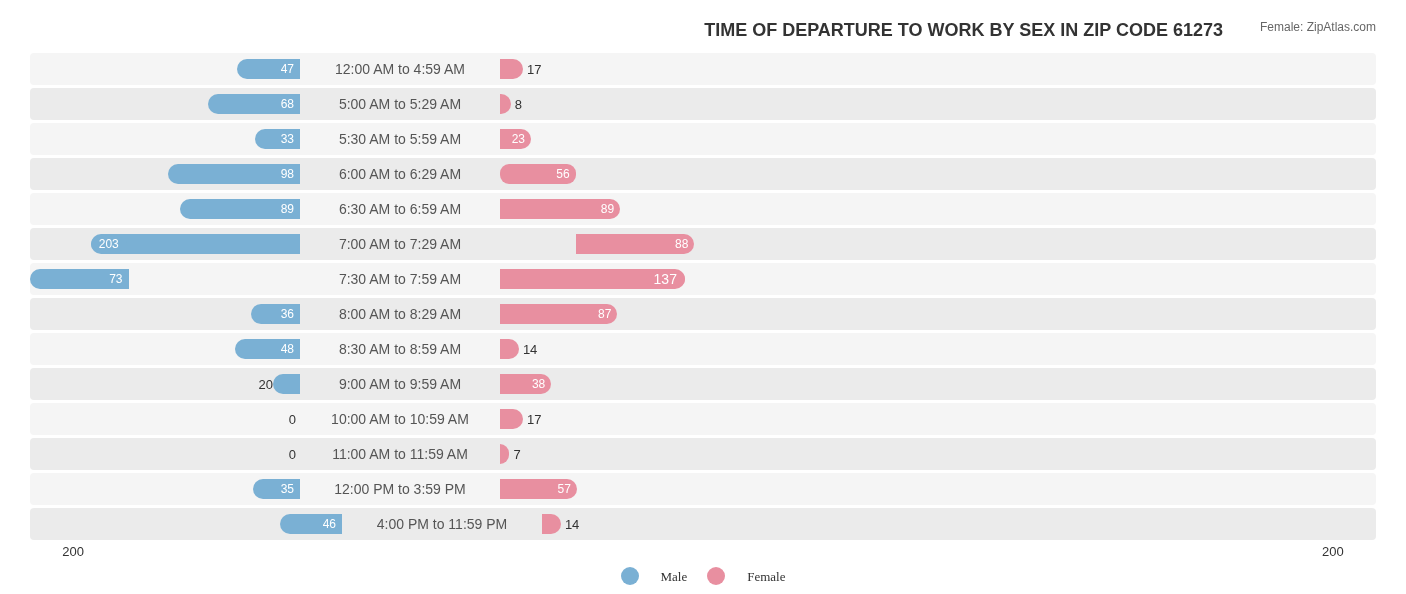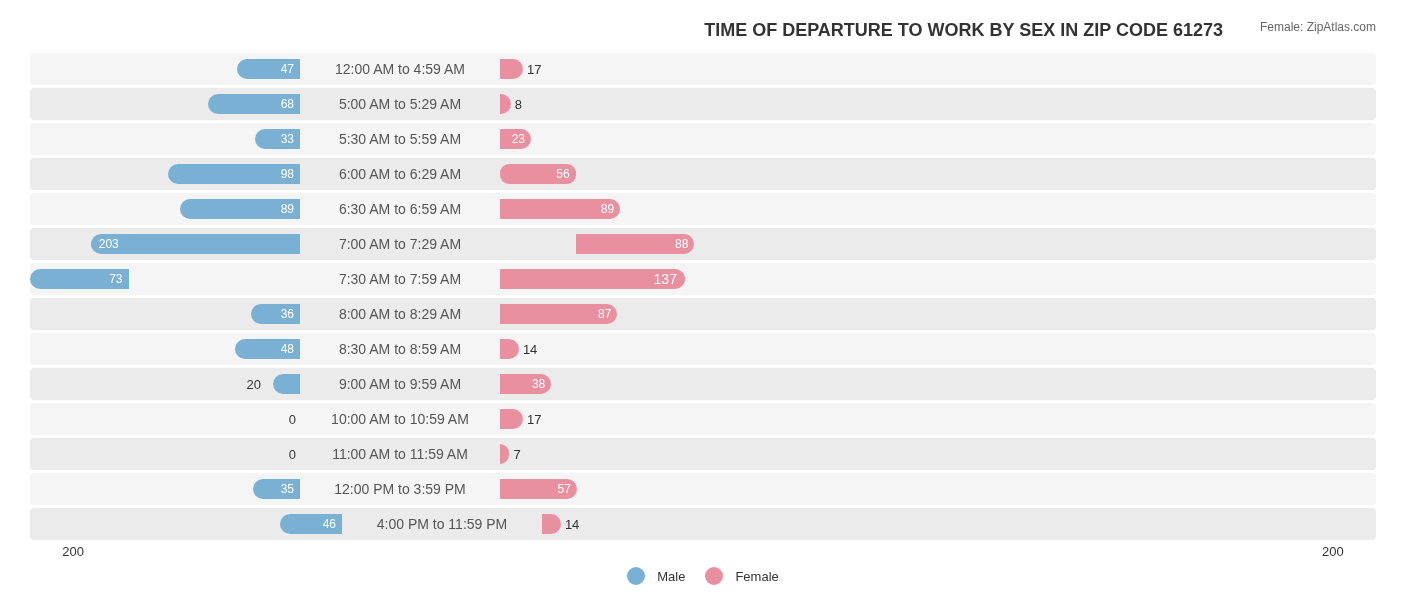--- a/index.html
+++ b/index.html
@@ -75,22 +75,23 @@
       display: flex;
       justify-content: center;
       align-items: center;
       gap: 20px;
       margin-top: 8px;
       font-size: 13px;
       color: #333;
     }
     .legend-item {
       display: flex;
-      align-items: center;
-      gap: 12px;
+      align-items: flex-end;
+      gap: 22px;
+      font-family: Liberation Serif, serif;
     }
     .legend-box {
       width: 18px;
       height: 18px;
       border-radius: 50%;
     }
     .axis-row {
       display: flex;
       align-items: center;
       margin-top: 4px;
@@ -238,21 +239,21 @@
       </div>
     </div>
     <div class="time-label">8:30 AM to 8:59 AM</div>
     <div style="display:flex;align-items:center;justify-content:flex-start;width:270px;">
       <div class="right-bar" style="width:18.900000000000002px;"></div>
       <span style="font-size:13px;color:#333;padding-left:4px;">14</span>
     </div>
   </div>
     <div class="row">
     <div style="display:flex;align-items:center;justify-content:flex-end;width:270px;">
-      <span style="font-size:13px;color:#333;padding-right:12px;">20</span>
+      <span style="font-size:13px;color:#333;padding-right:0;">20</span>
       <div class="left-bar" style="width:27px;"></div>
     </div>
     <div class="time-label">9:00 AM to 9:59 AM</div>
     <div style="display:flex;align-items:center;justify-content:flex-start;width:270px;">
       <div class="right-bar" style="width:51.3px;">
         <span style="font-size:12px;color:#fff;padding:0 6px;white-space:nowrap;">38</span>
       </div>
     </div>
   </div>
     <div class="row">

